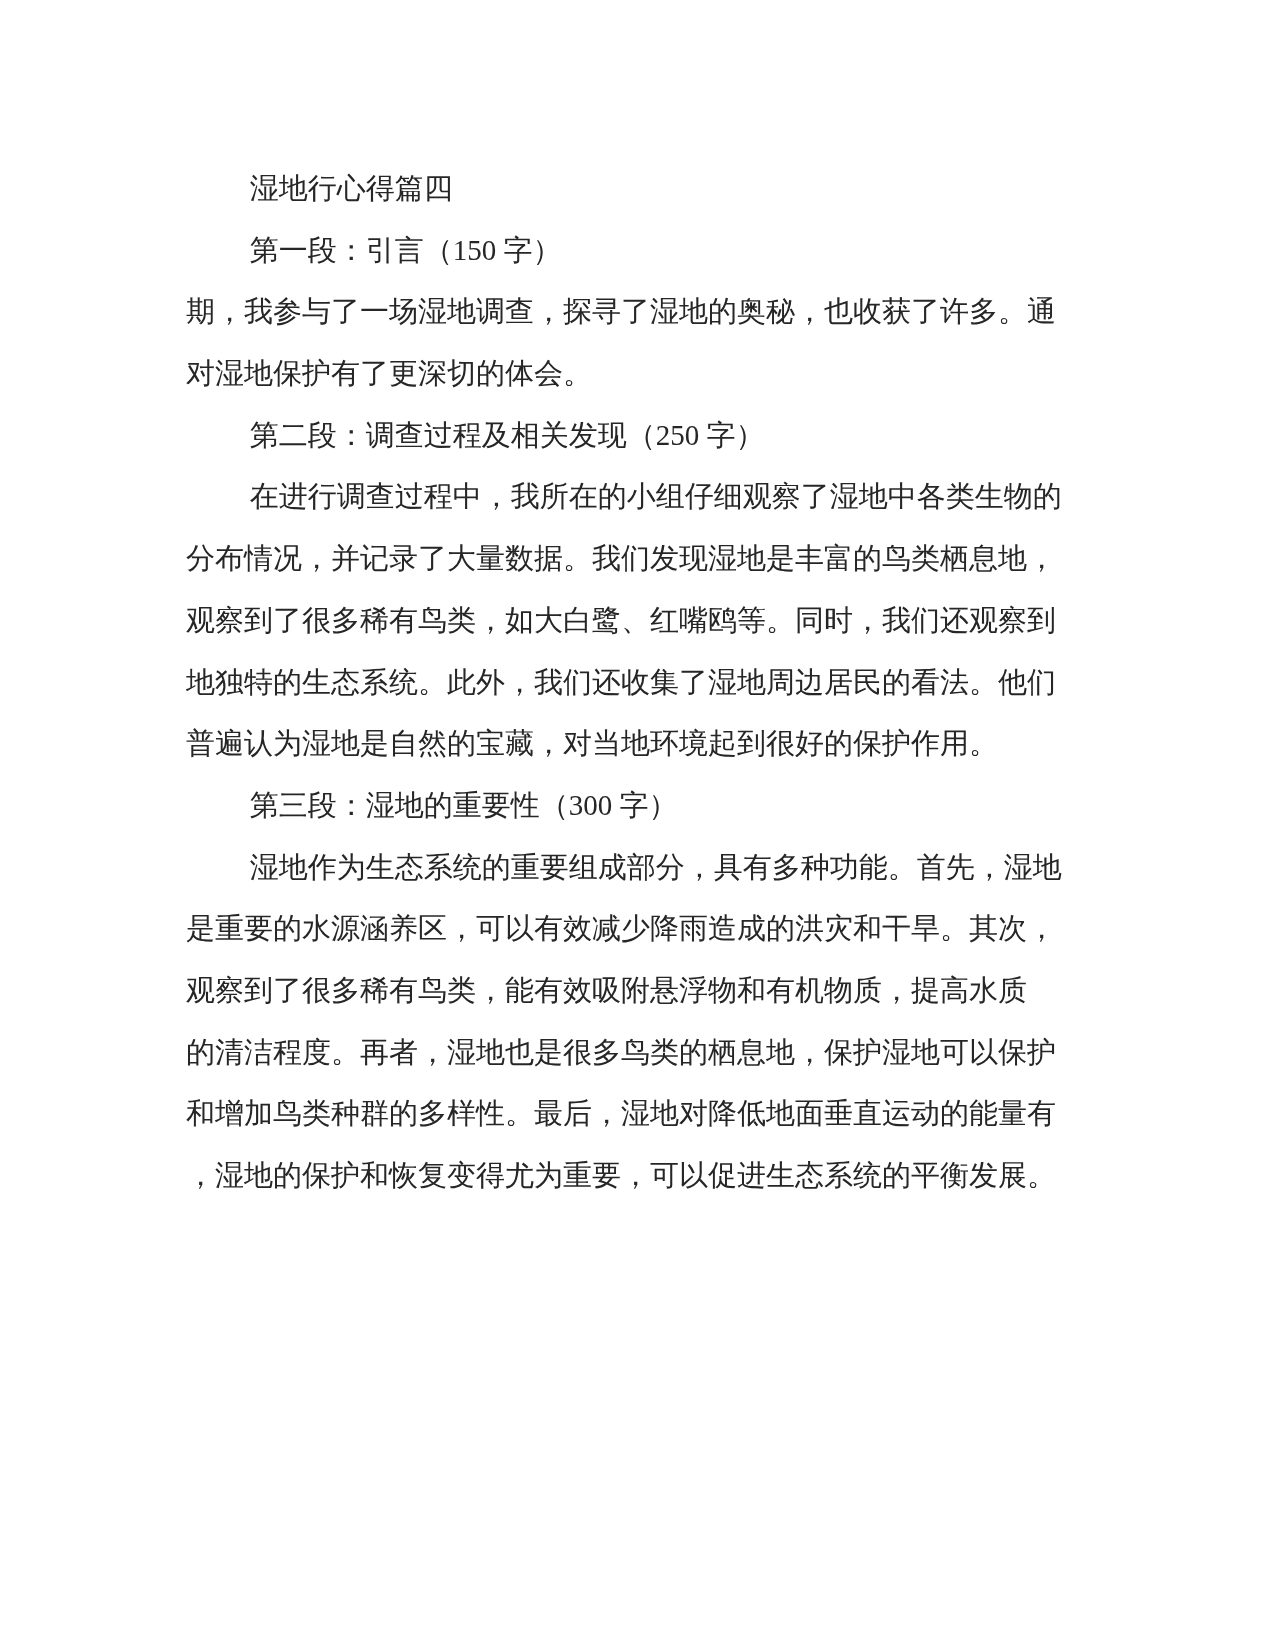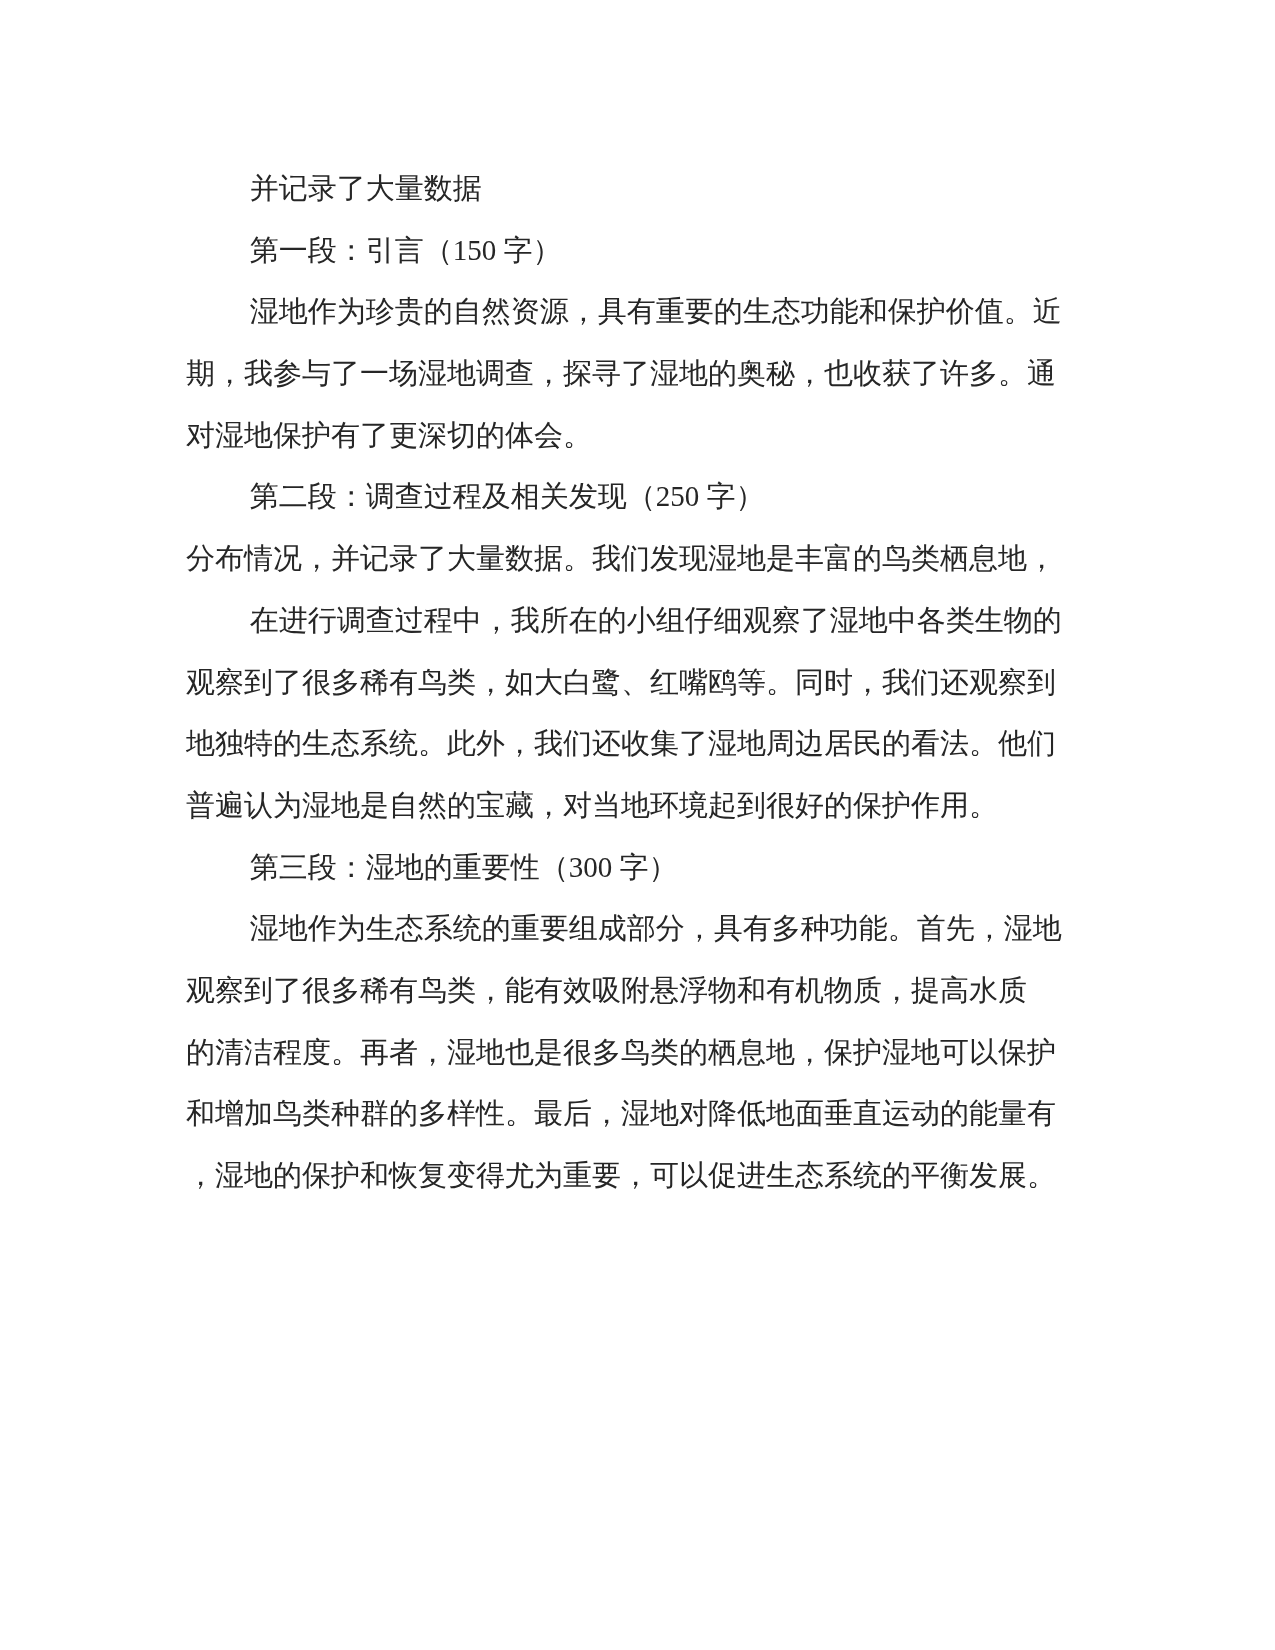--- a/index.html
+++ b/index.html
@@ -32,50 +32,47 @@
   .text-line.indent {
     text-indent: 2.2em;
   }
 </style>
 </head>
 <body>
 
 <div class="page">
   <div class="text-block">
   <div class="text-line indent">
-    <span>并记录了大量数据</span>
+    <span>湿地行心得篇四</span>
   </div>
 
   <div class="text-line indent">
     <span>第一段：引言（150 字）</span>
   </div>
 
-  <div class="text-line indent">
-    <span>湿地作为珍贵的自然资源，具有重要的生态功能和保护价值。近</span>
-  </div>
 
   <div class="text-line">
     <span>期，我参与了一场湿地调查，探寻了湿地的奥秘，也收获了许多。通</span>
   </div>
 
 
   <div class="text-line">
     <span>对湿地保护有了更深切的体会。</span>
   </div>
 
   <div class="text-line indent">
     <span>第二段：调查过程及相关发现（250 字）</span>
   </div>
 
+  <div class="text-line indent">
+    <span>在进行调查过程中，我所在的小组仔细观察了湿地中各类生物的</span>
+  </div>
+
   <div class="text-line">
     <span>分布情况，并记录了大量数据。我们发现湿地是丰富的鸟类栖息地，</span>
-  </div>
-
-  <div class="text-line indent">
-    <span>在进行调查过程中，我所在的小组仔细观察了湿地中各类生物的</span>
   </div>
 
   <div class="text-line">
     <span>观察到了很多稀有鸟类，如大白鹭、红嘴鸥等。同时，我们还观察到</span>
   </div>
 
 
   <div class="text-line">
     <span>地独特的生态系统。此外，我们还收集了湿地周边居民的看法。他们</span>
   </div>
@@ -85,20 +82,23 @@
   </div>
 
   <div class="text-line indent">
     <span>第三段：湿地的重要性（300 字）</span>
   </div>
 
   <div class="text-line indent">
     <span>湿地作为生态系统的重要组成部分，具有多种功能。首先，湿地</span>
   </div>
 
+  <div class="text-line">
+    <span>是重要的水源涵养区，可以有效减少降雨造成的洪灾和干旱。其次，</span>
+  </div>
 
   <div class="text-line">
     <span>观察到了很多稀有鸟类，能有效吸附悬浮物和有机物质，提高水质</span>
   </div>
 
   <div class="text-line">
     <span>的清洁程度。再者，湿地也是很多鸟类的栖息地，保护湿地可以保护</span>
   </div>
 
   <div class="text-line">

